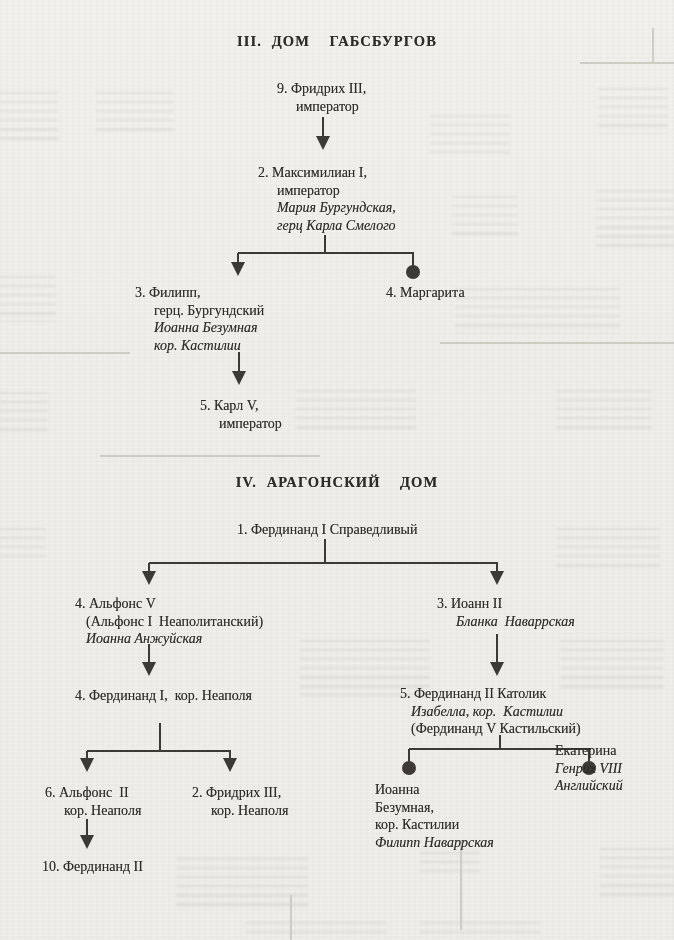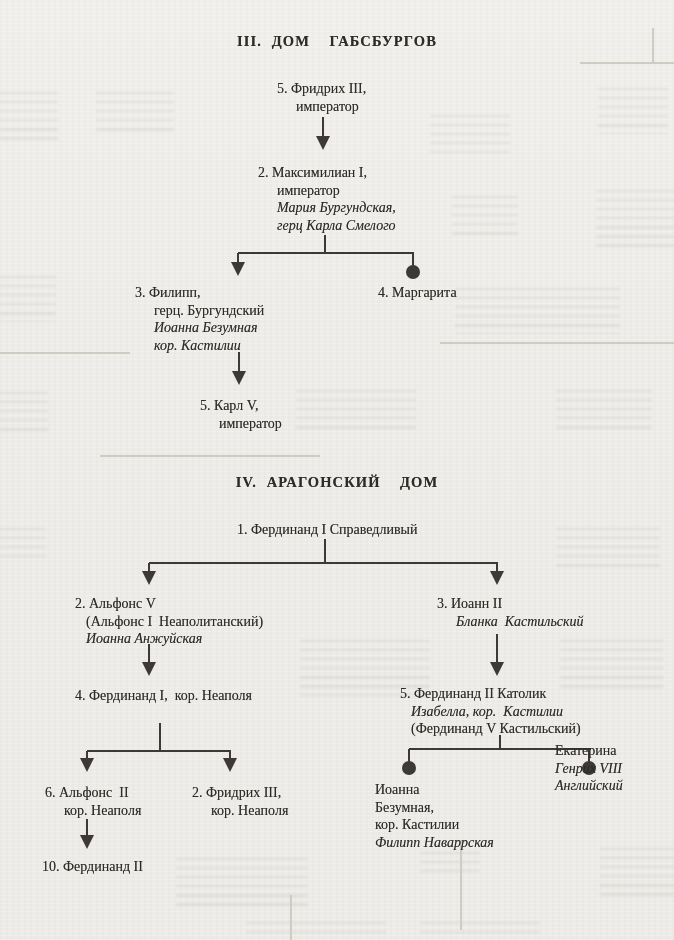--- a/index.html
+++ b/index.html
@@ -70,21 +70,21 @@
   <div class="ghostline" style="left:652px;top:28px;width:2px;height:36px"></div>
   <div class="ghostline" style="left:440px;top:342px;width:234px;height:2px"></div>
   <div class="ghostline" style="left:0;top:352px;width:130px;height:2px"></div>
   <div class="ghostline" style="left:100px;top:455px;width:220px;height:2px"></div>
   <div class="ghostline" style="left:460px;top:840px;width:2px;height:90px"></div>
   <div class="ghostline" style="left:290px;top:895px;width:2px;height:45px"></div>
 
   <div class="title" style="top:33px">III. ДОМ  ГАБСБУРГОВ</div>
 
   <div class="node" style="left:277px;top:80px">
-    <div class="ln">5. Фридрих III,</div>
+    <div class="ln">9. Фридрих III,</div>
     <div class="ln ind">император</div>
   </div>
 
   <div class="varrow" style="left:322px;top:117px;height:27px"></div>
 
   <div class="node" style="left:258px;top:164px">
     <div class="ln">2. Максимилиан I,</div>
     <div class="ln ind">император</div>
     <div class="ln ind it">Мария Бургундская,</div>
     <div class="ln ind it">герц Карла Смелого</div>
@@ -96,21 +96,21 @@
   <div class="vline" style="left:412px;top:253px;height:13px"></div>
   <div class="dot" style="left:406px;top:265px"></div>
 
   <div class="node" style="left:135px;top:284px">
     <div class="ln">3. Филипп,</div>
     <div class="ln ind">герц. Бургундский</div>
     <div class="ln ind it">Иоанна Безумная</div>
     <div class="ln ind it">кор. Кастилии</div>
   </div>
 
-  <div class="node" style="left:378px;top:284px">
+  <div class="node" style="left:386px;top:284px">
     <div class="ln">4. Маргарита</div>
   </div>
 
   <div class="varrow" style="left:238px;top:352px;height:27px"></div>
 
   <div class="node" style="left:200px;top:397px">
     <div class="ln">5. Карл V,</div>
     <div class="ln ind">император</div>
   </div>
 
@@ -119,28 +119,28 @@
   <div class="node" style="left:237px;top:521px">
     <div class="ln">1. Фердинанд I Справедливый</div>
   </div>
 
   <div class="vline" style="left:324px;top:539px;height:23px"></div>
   <div class="hline" style="left:149px;top:562px;width:349px"></div>
   <div class="varrow" style="left:148px;top:563px;height:16px"></div>
   <div class="varrow" style="left:496px;top:563px;height:16px"></div>
 
   <div class="node" style="left:75px;top:595px">
-    <div class="ln">2. Альфонс V</div>
+    <div class="ln">4. Альфонс V</div>
     <div class="ln ind-s">(Альфонс I  Неаполитанский)</div>
     <div class="ln ind-s it">Иоанна Анжуйская</div>
   </div>
 
   <div class="node" style="left:437px;top:595px">
     <div class="ln">3. Иоанн II</div>
-    <div class="ln ind it">Бланка  Кастильский</div>
+    <div class="ln ind it">Бланка  Наваррская</div>
   </div>
 
   <div class="varrow" style="left:148px;top:644px;height:26px"></div>
   <div class="varrow" style="left:496px;top:634px;height:36px"></div>
 
   <div class="node" style="left:75px;top:687px">
     <div class="ln">4. Фердинанд I,  кор. Неаполя</div>
   </div>
 
   <div class="node" style="left:400px;top:685px">

